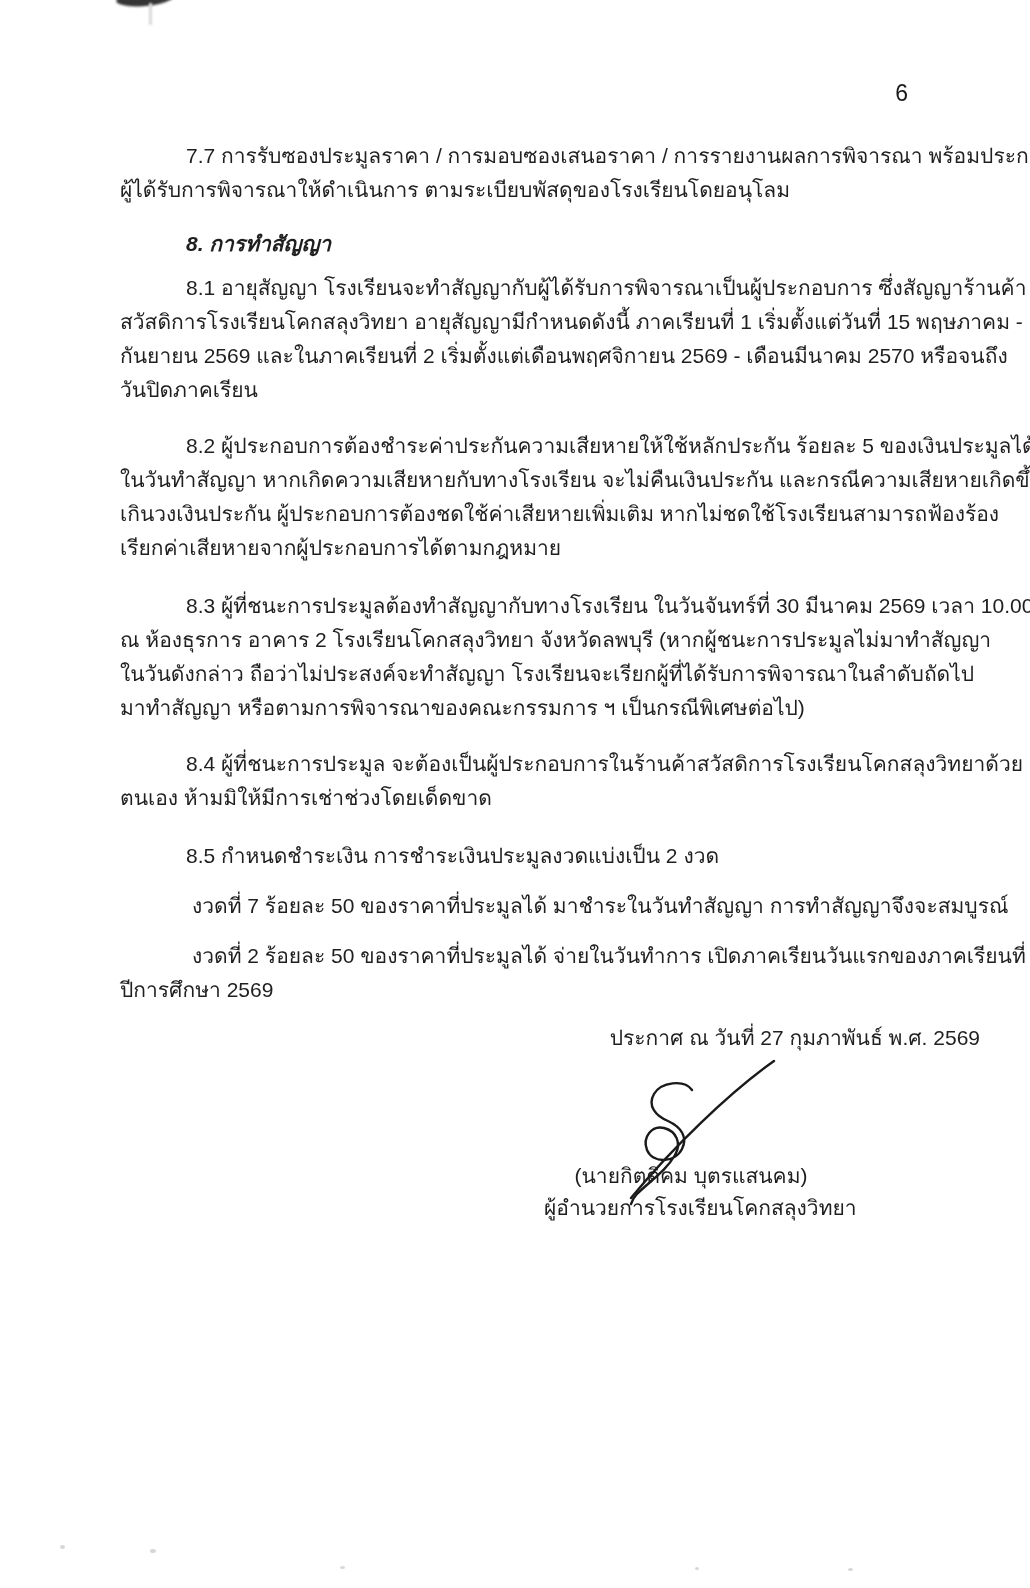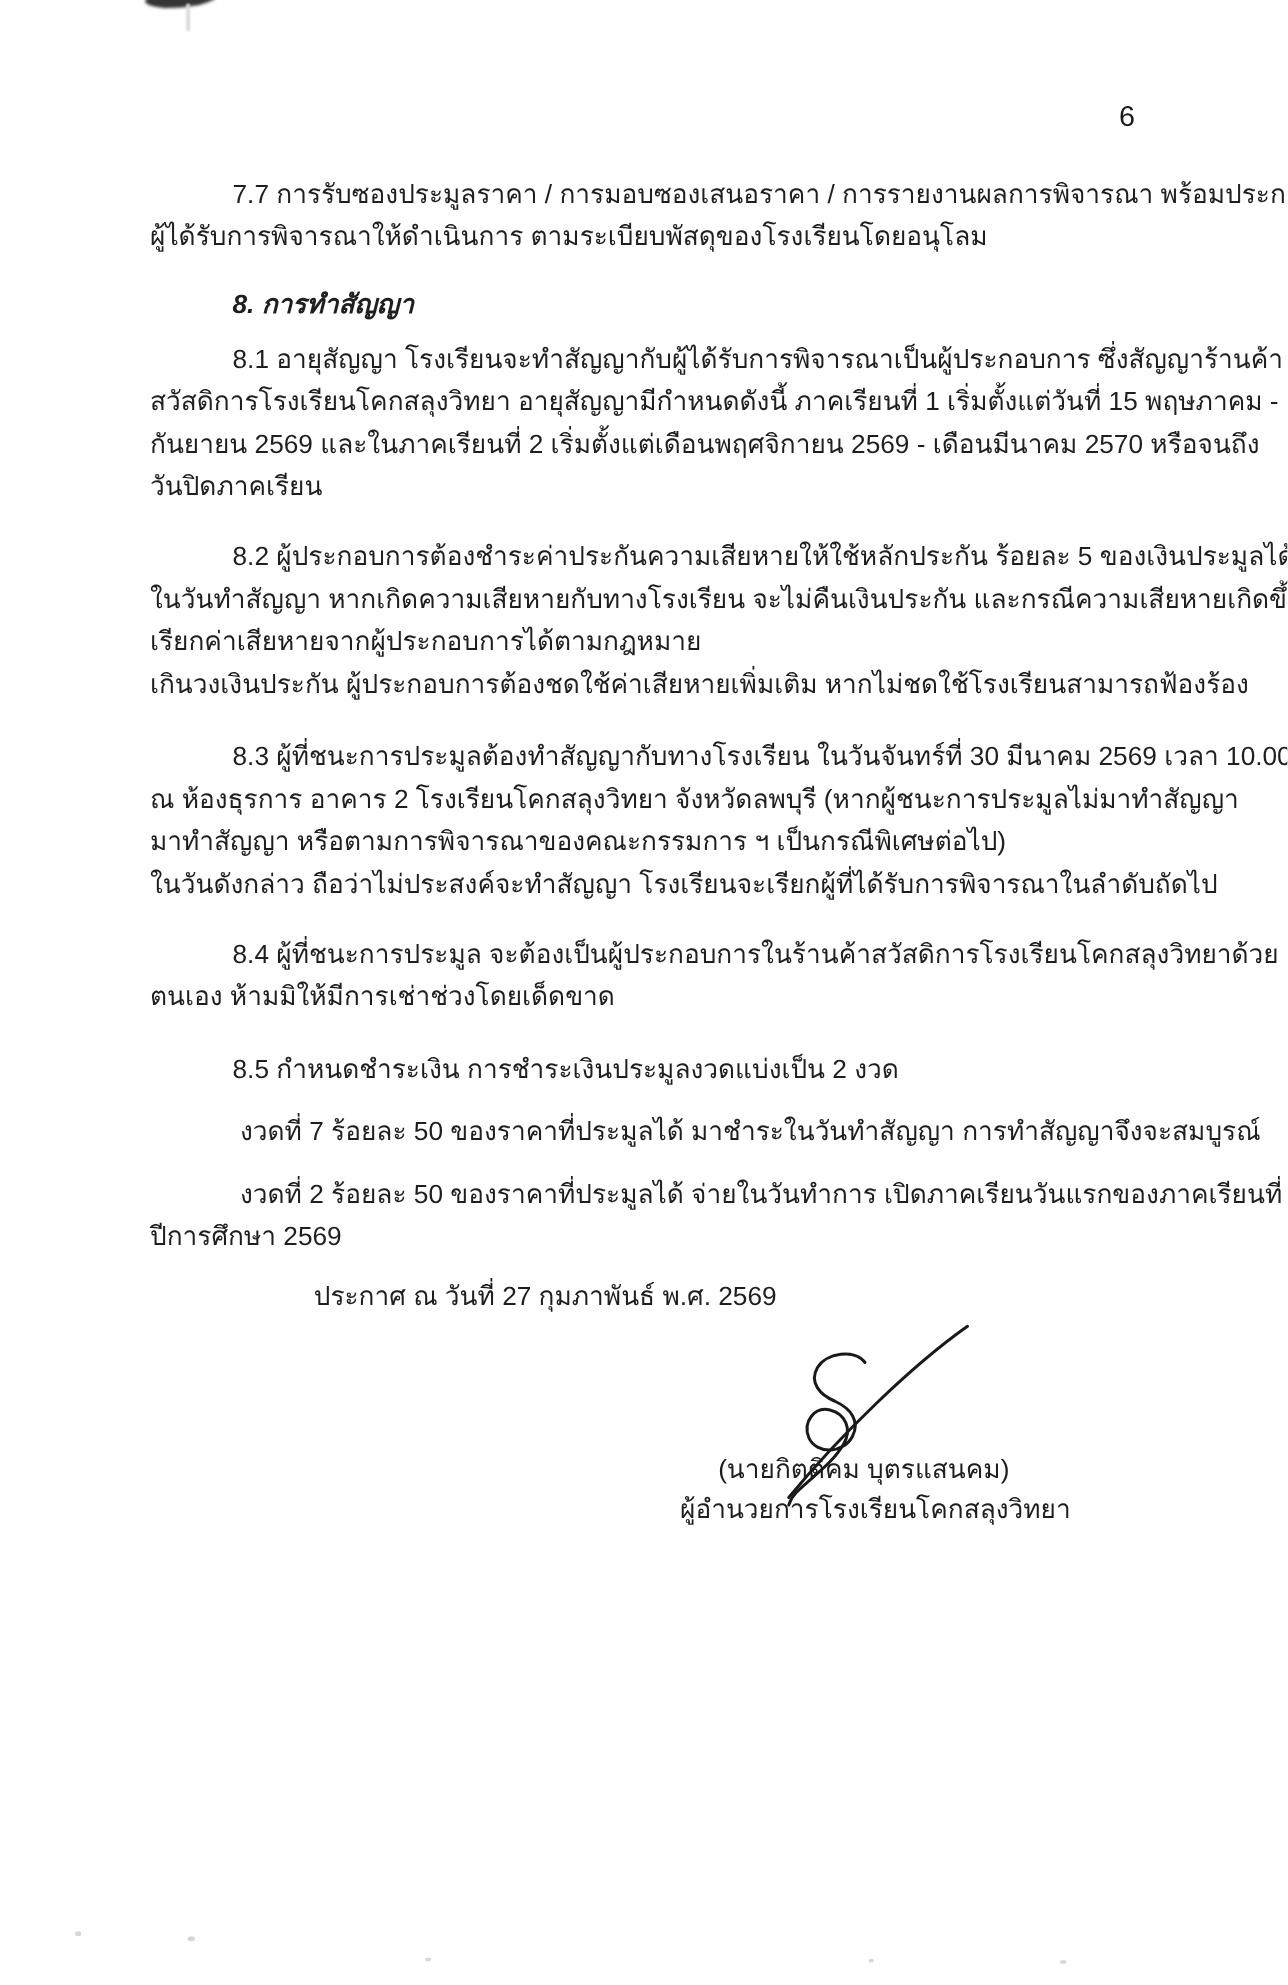--- a/index.html
+++ b/index.html
@@ -58,21 +58,21 @@
     font-size: 21px;
     color: #1f1f1f;
   }
   .ln {
     line-height: 34px;
     height: 34px;
     white-space: nowrap;
   }
   .ind  { padding-left: 66px; }
   .ind2 { padding-left: 72px; }
-  .ind3 { padding-left: 131px; }
+  .ind3 { padding-left: 131px; text-align: right; }
   .para      { margin-bottom: 22px; }
   .mb10 { margin-bottom: 10px; }
   .mb14 { margin-bottom: 14px; }
   .mb16 { margin-bottom: 16px; }
   .mb20 { margin-bottom: 20px; }
   .mb24 { margin-bottom: 24px; }
   .heading { font-weight: 700; font-style: italic; }
   .signature-block {
     position: absolute;
     left: 540px;
@@ -133,29 +133,29 @@
     <div class="para">
       <div class="ln ind">8.1 อายุสัญญา โรงเรียนจะทำสัญญากับผู้ได้รับการพิจารณาเป็นผู้ประกอบการ ซึ่งสัญญาร้านค้า</div>
       <div class="ln">สวัสดิการโรงเรียนโคกสลุงวิทยา อายุสัญญามีกำหนดดังนี้ ภาคเรียนที่ 1 เริ่มตั้งแต่วันที่ 15 พฤษภาคม -</div>
       <div class="ln">กันยายน 2569 และในภาคเรียนที่ 2 เริ่มตั้งแต่เดือนพฤศจิกายน 2569 - เดือนมีนาคม 2570 หรือจนถึง</div>
       <div class="ln">วันปิดภาคเรียน</div>
     </div>
 
     <div class="para mb24">
       <div class="ln ind">8.2 ผู้ประกอบการต้องชำระค่าประกันความเสียหายให้ใช้หลักประกัน ร้อยละ 5 ของเงินประมูลได้</div>
       <div class="ln">ในวันทำสัญญา หากเกิดความเสียหายกับทางโรงเรียน จะไม่คืนเงินประกัน และกรณีความเสียหายเกิดขึ้น</div>
+      <div class="ln">เกินวงเงินประกัน ผู้ประกอบการต้องชดใช้ค่าเสียหายเพิ่มเติม หากไม่ชดใช้โรงเรียนสามารถฟ้องร้อง</div>
       <div class="ln">เรียกค่าเสียหายจากผู้ประกอบการได้ตามกฎหมาย</div>
-      <div class="ln">เกินวงเงินประกัน ผู้ประกอบการต้องชดใช้ค่าเสียหายเพิ่มเติม หากไม่ชดใช้โรงเรียนสามารถฟ้องร้อง</div>
     </div>
 
     <div class="para">
       <div class="ln ind">8.3 ผู้ที่ชนะการประมูลต้องทำสัญญากับทางโรงเรียน ในวันจันทร์ที่ 30 มีนาคม 2569 เวลา 10.00 น.</div>
       <div class="ln">ณ ห้องธุรการ อาคาร 2 โรงเรียนโคกสลุงวิทยา จังหวัดลพบุรี (หากผู้ชนะการประมูลไม่มาทำสัญญา</div>
+      <div class="ln">ในวันดังกล่าว ถือว่าไม่ประสงค์จะทำสัญญา โรงเรียนจะเรียกผู้ที่ได้รับการพิจารณาในลำดับถัดไป</div>
       <div class="ln">มาทำสัญญา หรือตามการพิจารณาของคณะกรรมการ ฯ เป็นกรณีพิเศษต่อไป)</div>
-      <div class="ln">ในวันดังกล่าว ถือว่าไม่ประสงค์จะทำสัญญา โรงเรียนจะเรียกผู้ที่ได้รับการพิจารณาในลำดับถัดไป</div>
     </div>
 
     <div class="para mb24">
       <div class="ln ind">8.4 ผู้ที่ชนะการประมูล จะต้องเป็นผู้ประกอบการในร้านค้าสวัสดิการโรงเรียนโคกสลุงวิทยาด้วย</div>
       <div class="ln">ตนเอง ห้ามมิให้มีการเช่าช่วงโดยเด็ดขาด</div>
     </div>
 
     <div class="para mb16">
       <div class="ln ind">8.5 กำหนดชำระเงิน การชำระเงินประมูลงวดแบ่งเป็น 2 งวด</div>
     </div>

